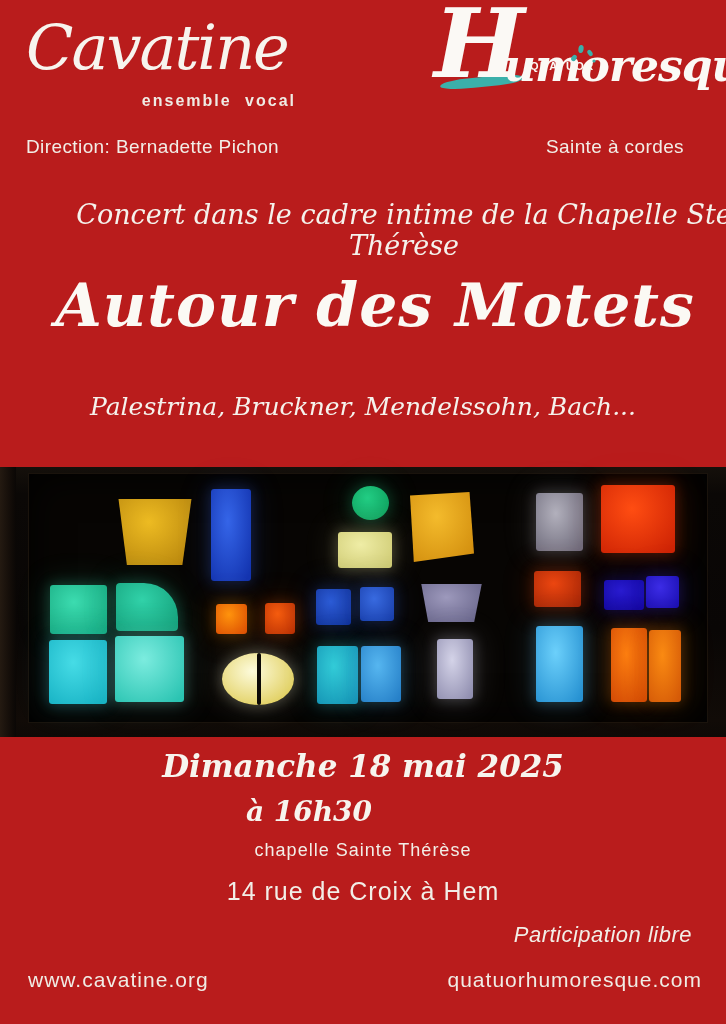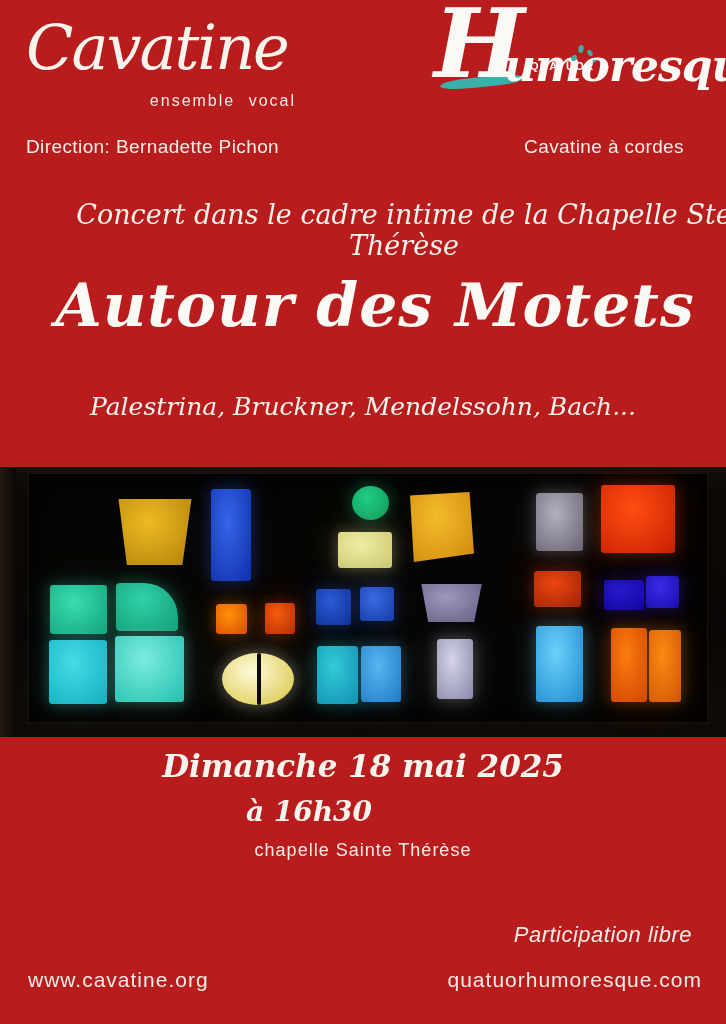--- a/index.html
+++ b/index.html
@@ -16,21 +16,21 @@
 
   
   .cavatine-name{
     position:absolute;left:26px;top:14px;
     font-size:62px;letter-spacing:-2px;line-height:1.1;
     color:#f7f4ee;
   }
   .cavatine-sub{
     position:absolute;left:140px;top:92px;width:156px;
     font-size:16px;letter-spacing:2px;word-spacing:7px;
-    text-align:right;color:#efebe4;font-weight:400;
+    text-align:right;color:#efebe4;font-weight:700;
   }
   .direction-line{
     position:absolute;left:26px;top:136px;
     font-size:19px;letter-spacing:.4px;color:#f2eee7;
   }
   .humoresque-logo{position:absolute;left:432px;top:14px;width:276px;height:110px;}
   .humo-h{
     position:absolute;left:2px;top:-18px;
     font-size:96px;line-height:1;font-weight:bold;color:#fbf9f5;
   }
@@ -134,21 +134,21 @@
     <span class="humo-caps sans">QUATUOR</span>
     <svg class="humo-splash" width="28" height="22" viewBox="0 0 28 22">
       <g fill="#3bb0aa">
         <ellipse cx="4" cy="16" rx="2.4" ry="3.4" transform="rotate(35 4 16)"></ellipse>
         <ellipse cx="11" cy="7" rx="2.6" ry="4" transform="rotate(8 11 7)"></ellipse>
         <ellipse cx="20" cy="11" rx="2.2" ry="3.4" transform="rotate(-35 20 11)"></ellipse>
         <circle cx="24" cy="19" r="1.6"></circle>
       </g>
     </svg>
   </div>
-  <div class="quatuor-cordes sans">Cavatine à cordes</div>
+  <div class="quatuor-cordes sans">Sainte à cordes</div>
 
   <div class="intro-line script">Concert dans le cadre intime de la Chapelle Ste Thérèse</div>
   <div class="main-title script">Autour des Motets</div>
   <div class="composers-line script">Palestrina, Bruckner, Mendelssohn, Bach...</div>
 
   <div class="photo-strip">
     <div class="masonry-edge"></div>
     <div class="window-frame"></div>
 
   <div class="pane trap" style="left: 117px; top: 32px; width: 76px; height: 66px; background: radial-gradient(at 42% 35%, rgb(237, 187, 34) 0%, rgb(184, 134, 13) 90%); box-shadow: rgba(237, 187, 34, 0.25) 0px 0px 14px 1px, rgba(237, 187, 34, 0.118) 0px 0px 30px 6px;"></div>
@@ -176,18 +176,19 @@
       <div class="pane rect" style="left: 361px; top: 179px; width: 40px; height: 56px; background: radial-gradient(at 42% 35%, rgb(86, 182, 240) 0%, rgb(38, 128, 200) 90%); box-shadow: rgba(86, 182, 240, 0.25) 0px 0px 14px 1px, rgba(86, 182, 240, 0.118) 0px 0px 30px 6px;"></div>
       <div class="pane rect" style="left: 437px; top: 172px; width: 36px; height: 60px; background: radial-gradient(at 42% 35%, rgb(212, 211, 232) 0%, rgb(145, 143, 176) 90%); box-shadow: rgba(212, 211, 232, 0.25) 0px 0px 14px 1px, rgba(212, 211, 232, 0.118) 0px 0px 30px 6px;"></div>
       <div class="pane rect" style="left: 536px; top: 159px; width: 47px; height: 76px; background: radial-gradient(at 42% 35%, rgb(108, 208, 251) 0%, rgb(39, 146, 210) 90%); box-shadow: rgba(108, 208, 251, 0.25) 0px 0px 14px 1px, rgba(108, 208, 251, 0.118) 0px 0px 30px 6px;"></div>
       <div class="pane rect" style="left: 611px; top: 161px; width: 36px; height: 74px; background: radial-gradient(at 42% 35%, rgb(252, 126, 16) 0%, rgb(209, 72, 5) 90%); box-shadow: rgba(252, 126, 16, 0.25) 0px 0px 14px 1px, rgba(252, 126, 16, 0.118) 0px 0px 30px 6px;"></div>
       <div class="pane rect" style="left: 649px; top: 163px; width: 32px; height: 72px; background: radial-gradient(at 42% 35%, rgb(250, 138, 18) 0%, rgb(213, 90, 7) 90%); box-shadow: rgba(250, 138, 18, 0.25) 0px 0px 14px 1px, rgba(250, 138, 18, 0.118) 0px 0px 30px 6px;"></div>
     </div>
 
   <div class="date-line script">Dimanche 18 mai 2025</div>
   <div class="time-line script">à 16h30</div>
   <div class="venue-line sans">chapelle Sainte Thérèse</div>
+  <div class="address-line sans">14 rue de Croix à Hem</div>
   <div class="participation-line sans">Participation libre</div>
 
   <div class="url-left sans">www.cavatine.org</div>
   <div class="url-right sans">quatuorhumoresque.com</div>
 
 </div>
 
 </body></html>

